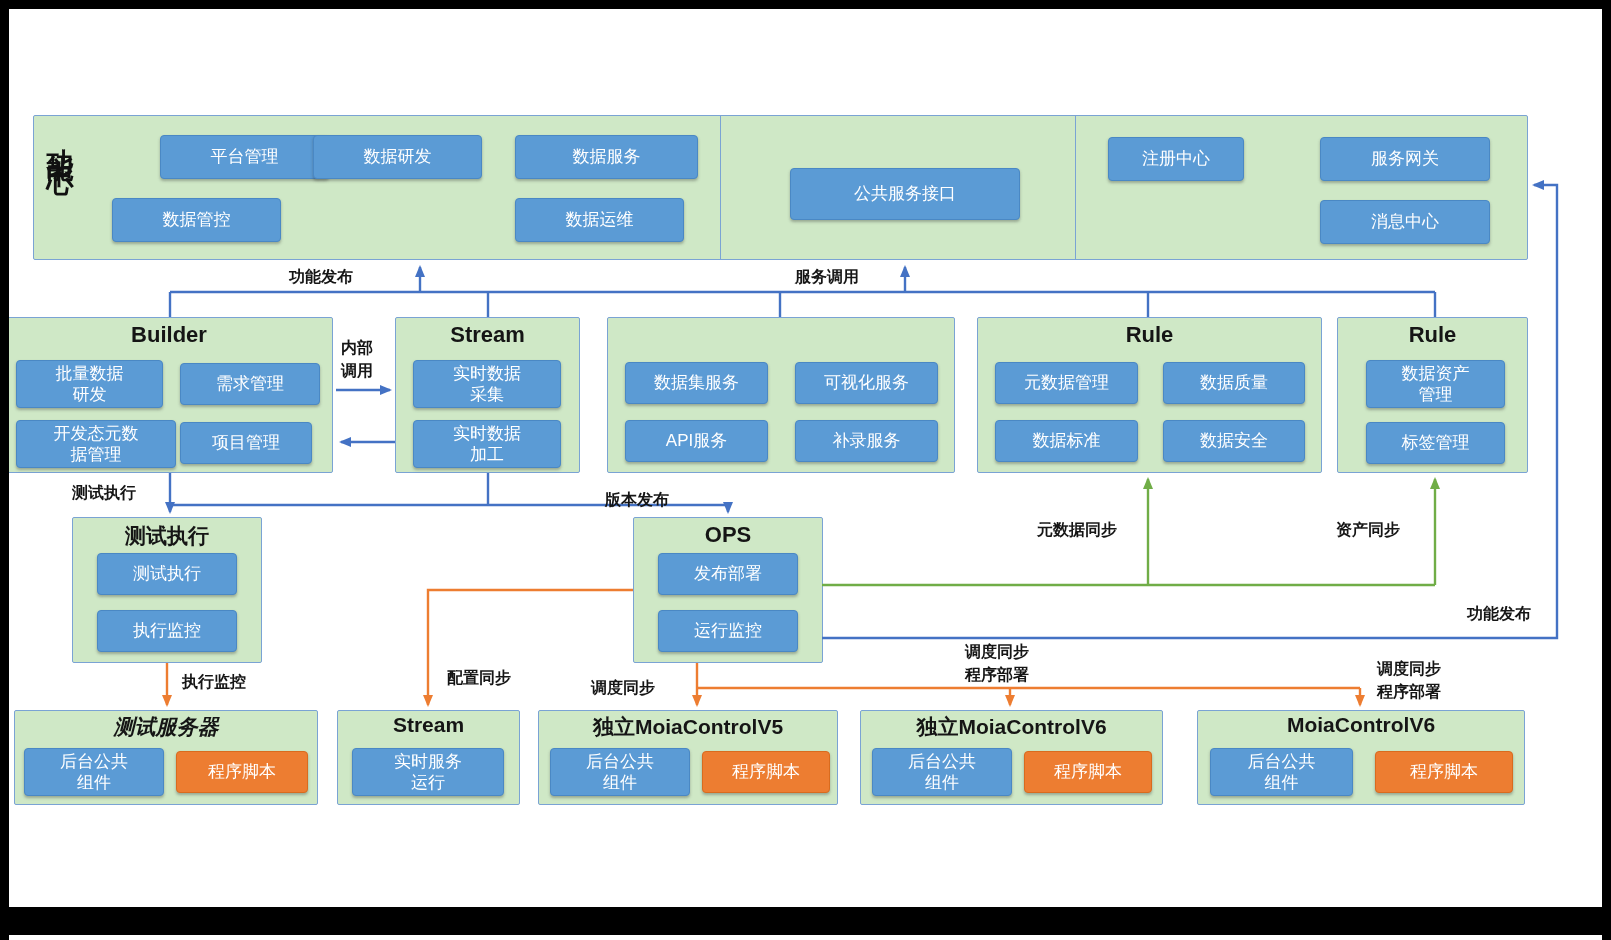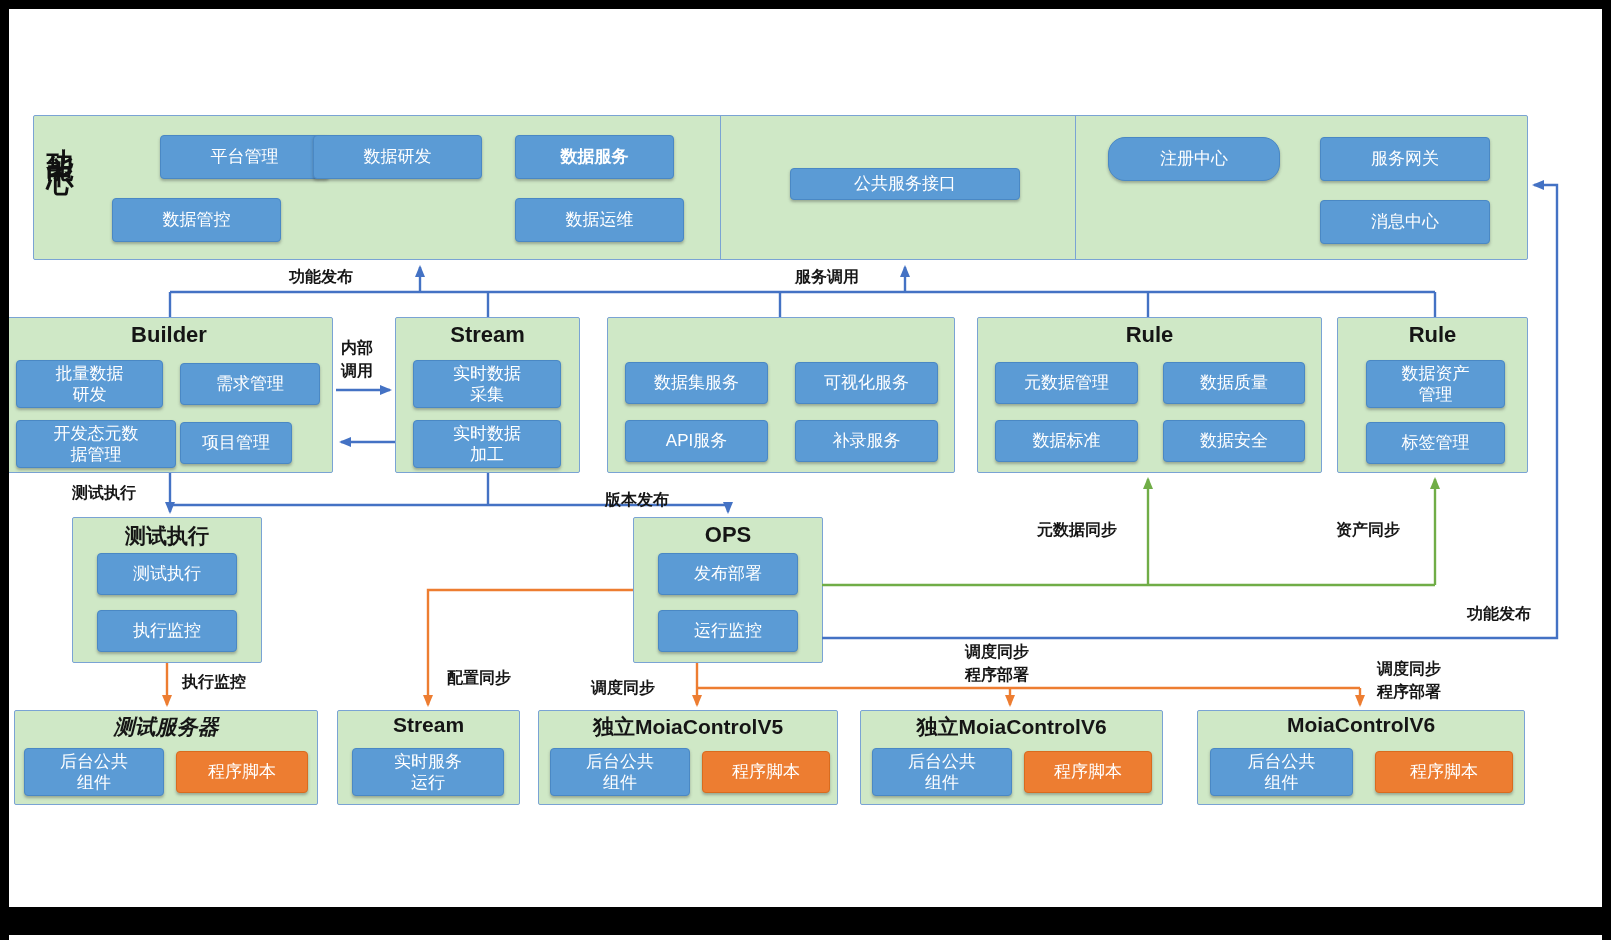--- a/index.html
+++ b/index.html
@@ -95,34 +95,34 @@
   <div class="title small" style="left:72px;top:522px;width:190px;">测试执行</div>
   <div class="title" style="left:633px;top:522px;width:190px;">OPS</div>
   <div class="title small" style="left:14px;top:713px;width:304px;font-style:italic;">测试服务器</div>
   <div class="title small" style="left:337px;top:713px;width:183px;">Stream</div>
   <div class="title small" style="left:538px;top:713px;width:300px;">独立MoiaControlV5</div>
   <div class="title small" style="left:860px;top:713px;width:303px;">独立MoiaControlV6</div>
   <div class="title small" style="left:1197px;top:713px;width:328px;">MoiaControlV6</div>
 
   <div class="btn blue" style="left:112px;top:135px;width:169px;height:44px;margin-left:48px;">平台管理</div>
   <div class="btn blue" style="left:313px;top:135px;width:169px;height:44px;">数据研发</div>
-  <div class="btn blue" style="left:515px;top:135px;width:159px;height:44px;font-weight:bold;">数据服务</div>
+  <div class="btn blue" style="left:515px;top:135px;width:183px;height:44px;">数据服务</div>
   <div class="btn blue" style="left:112px;top:198px;width:169px;height:44px;">数据管控</div>
   <div class="btn blue" style="left:515px;top:198px;width:169px;height:44px;">数据运维</div>
-  <div class="btn blue" style="left:790px;top:168px;width:230px;height:32px;">公共服务接口</div>
-  <div class="btn blue" style="left:1108px;top:137px;width:172px;height:44px;border-radius:17px;">注册中心</div>
+  <div class="btn blue" style="left:790px;top:168px;width:230px;height:52px;">公共服务接口</div>
+  <div class="btn blue" style="left:1108px;top:137px;width:136px;height:44px;">注册中心</div>
   <div class="btn blue" style="left:1320px;top:137px;width:170px;height:44px;">服务网关</div>
   <div class="btn blue" style="left:1320px;top:200px;width:170px;height:44px;">消息中心</div>
 
   <div class="btn blue" style="left:16px;top:360px;width:147px;height:48px;">批量数据
 研发</div>
   <div class="btn blue" style="left:180px;top:363px;width:140px;height:42px;">需求管理</div>
   <div class="btn blue" style="left:16px;top:420px;width:160px;height:48px;">开发态元数
 据管理</div>
-  <div class="btn blue" style="left:180px;top:422px;width:112px;height:42px;">项目管理</div>
+  <div class="btn blue" style="left:180px;top:422px;width:132px;height:42px;">项目管理</div>
 
   <div class="btn blue" style="left:413px;top:360px;width:148px;height:48px;">实时数据
 采集</div>
   <div class="btn blue" style="left:413px;top:420px;width:148px;height:48px;">实时数据
 加工</div>
 
   <div class="btn blue" style="left:625px;top:362px;width:143px;height:42px;">数据集服务</div>
   <div class="btn blue" style="left:795px;top:362px;width:143px;height:42px;">可视化服务</div>
   <div class="btn blue" style="left:625px;top:420px;width:143px;height:42px;">API服务</div>
   <div class="btn blue" style="left:795px;top:420px;width:143px;height:42px;">补录服务</div>

